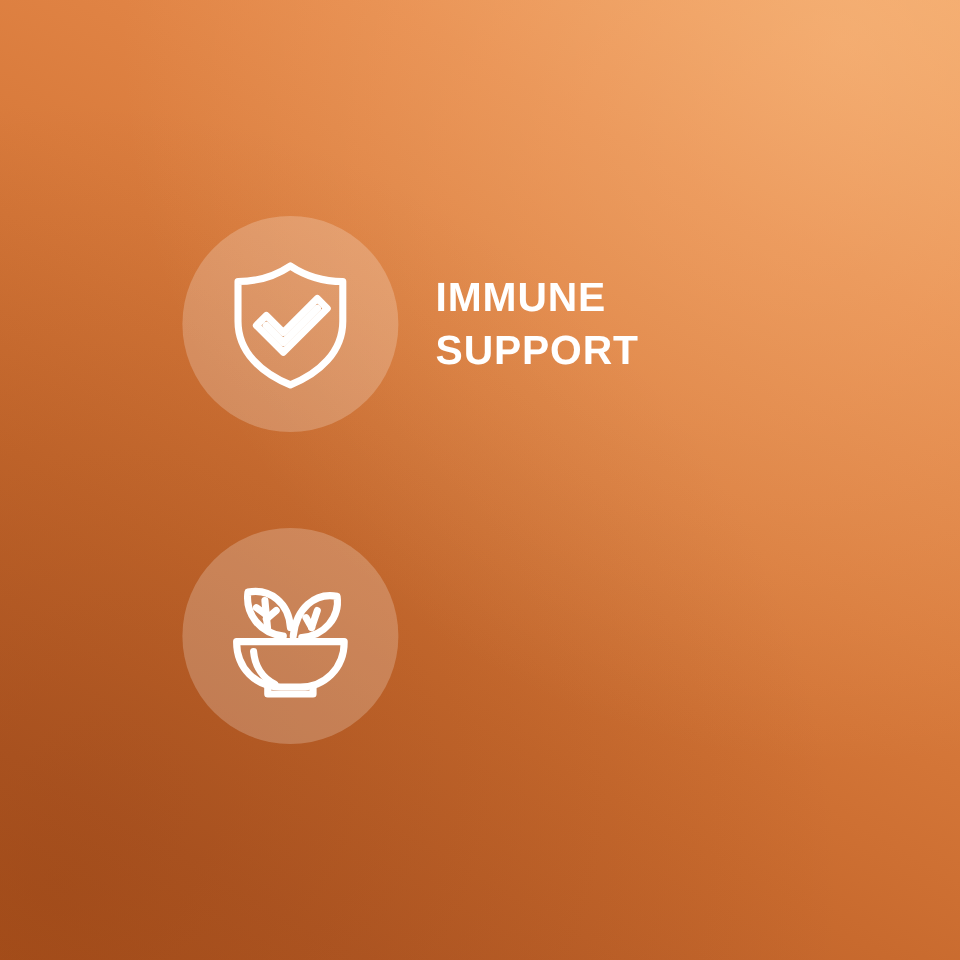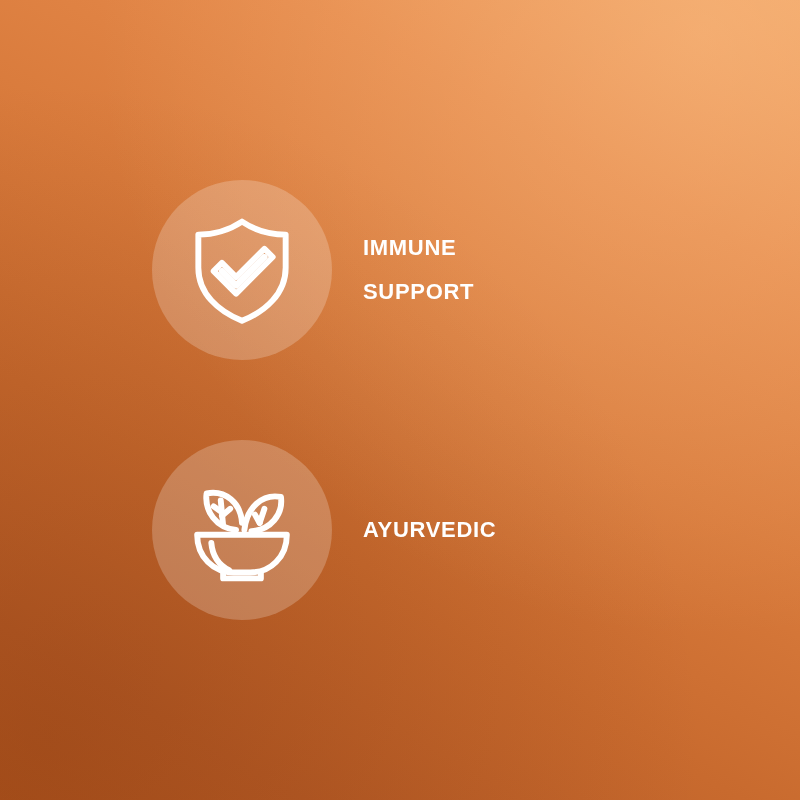--- a/index.html
+++ b/index.html
@@ -80,21 +80,21 @@
     stroke-width: 5;
     stroke-linecap: round;
     stroke-linejoin: round;
   }
 
   .feature-label {
     margin-left: 31px;
     color: #ffffff;
     font-family: "Liberation Sans", sans-serif;
     font-weight: bold;
-    font-size: 22px;
+    font-size: 34px;
     line-height: 44px;
     letter-spacing: 0.7px;
     text-transform: uppercase;
     white-space: pre-line;
   }
 </style>
 </head>
 <body>
 
 <div id="banner">
@@ -122,18 +122,17 @@
           <path d="M26 30 L33 35"></path>
           <path d="M40 32 L33 38"></path>
           <path d="M52 50 C54 31 67 19 83 22 C85 37 74 50 58 51"></path>
           <path d="M69 32 L65 44"></path>
           <path d="M61 37 L65 44"></path>
           <path d="M12 54 L88 54 C88 73 74 86 57 86 L43 86 C26 86 12 73 12 54 Z"></path>
           <path d="M24 61 C25 72 31 80 39 84"></path>
           <path d="M34 86 L34 91 L66 91 L66 86"></path>
         </svg>
       </div>
-      <div class="feature-label">AYURVEDIC</div>
     </div>
 
 
   </div>
 </div>
 
 </body></html>

